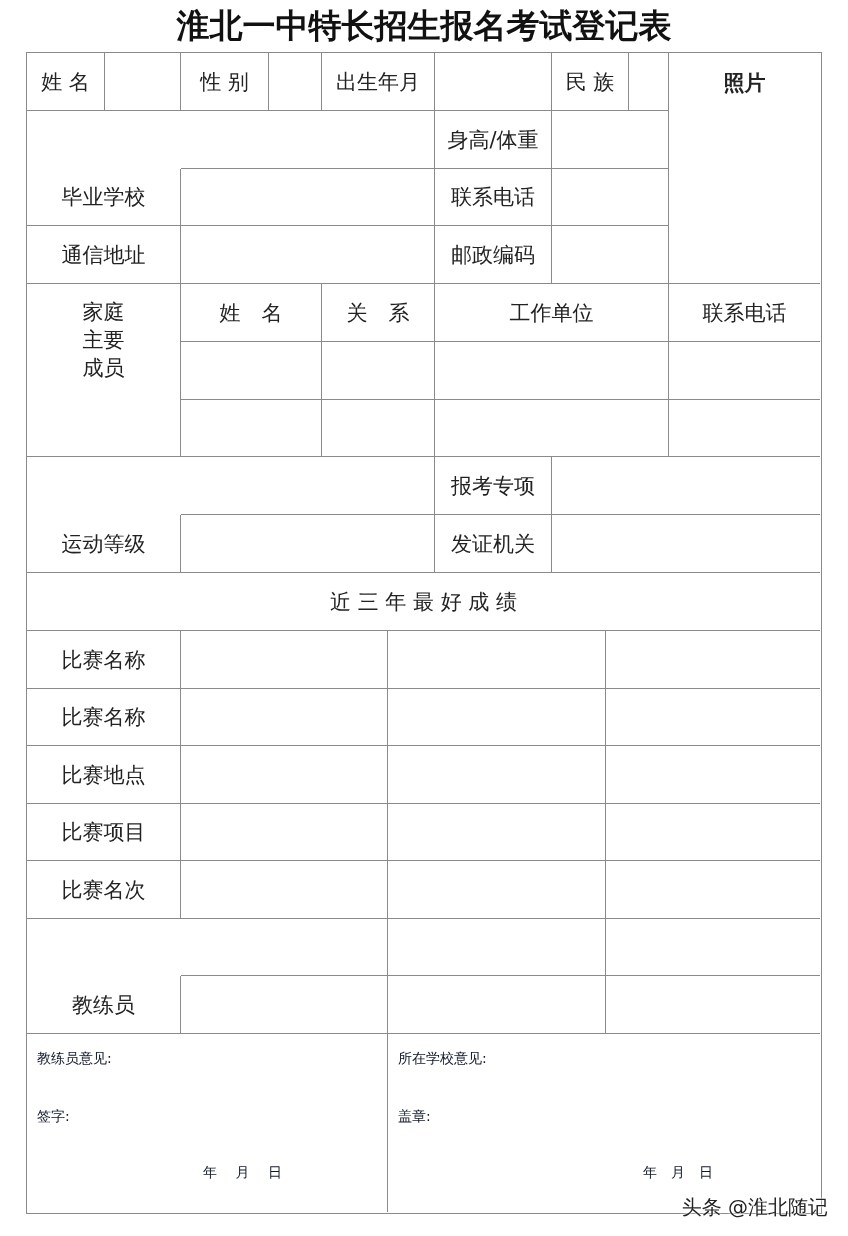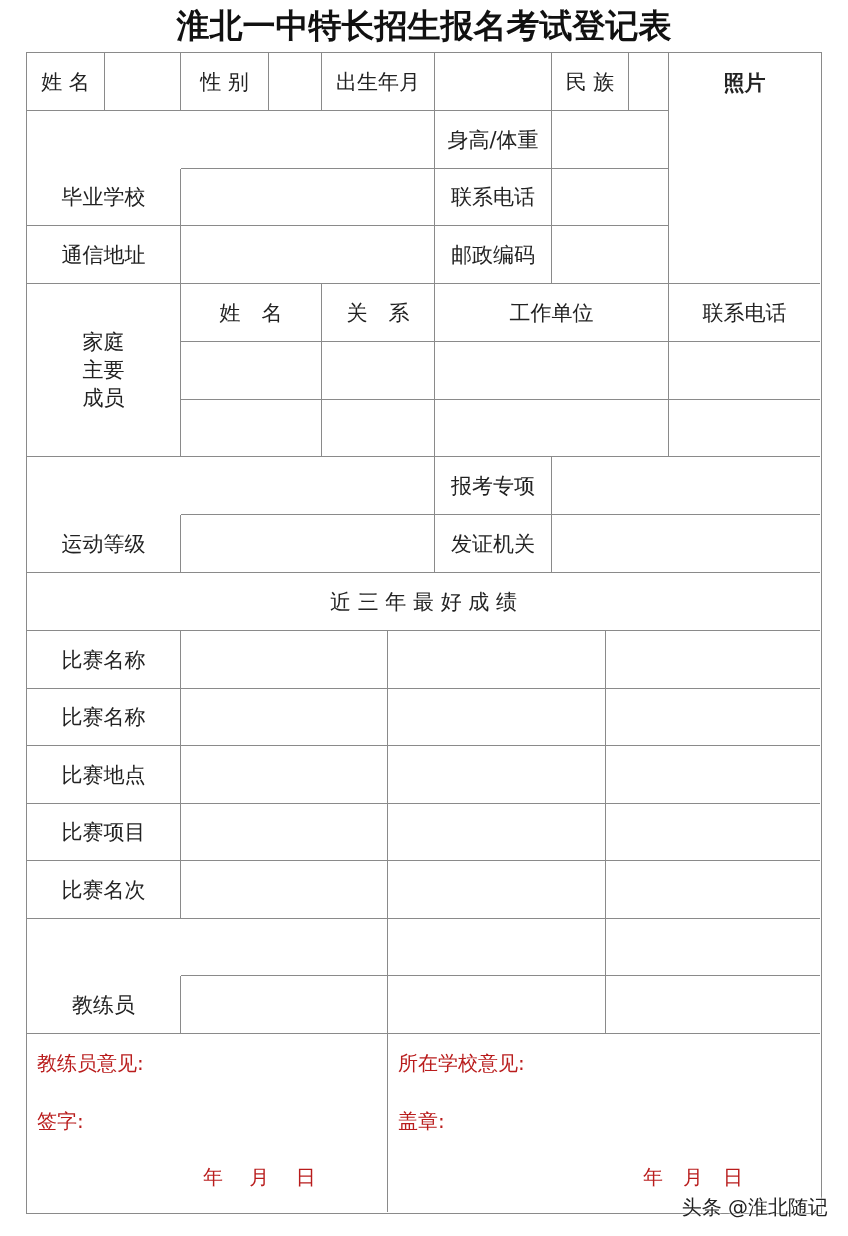--- a/index.html
+++ b/index.html
@@ -7,23 +7,23 @@
        font-family:"DejaVu Sans","Liberation Sans",sans-serif;color:#222;}
   .title{position:absolute;left:0;width:848px;top:4px;text-align:center;
          font-size:33px;font-weight:bold;color:#111;letter-spacing:0px;}
   .frame{position:absolute;left:26px;top:52px;width:796px;height:1162px;
          border:1.5px solid #8a8a8a;box-sizing:border-box;}
   .cell{position:absolute;box-sizing:border-box;border-right:1.5px solid #8a8a8a;
         border-bottom:1.5px solid #8a8a8a;display:flex;align-items:center;
         justify-content:center;font-size:21px;color:#222;}
   .cell.noright{border-right:none;}
   .input{background:transparent;}
-  .vlabel{flex-direction:column;justify-content:center;padding:14px 0;}
+  .vlabel{flex-direction:column;justify-content:flex-start;padding:14px 0;}
   .vlabel span{display:block;}
-  .opinion{position:absolute;box-sizing:border-box;font-size:20px;color:#b91c1c;}
+  .opinion{position:absolute;box-sizing:border-box;font-size:14px;color:#0f172a;}
   .opinion .l1{position:absolute;left:10px;top:16px;}
   .opinion .l2{position:absolute;left:10px;top:74px;}
   .opinion .date{position:absolute;top:130px;}
   .watermark{position:absolute;right:20px;top:1194px;font-size:20px;color:#222;
              text-shadow:0 0 2px #fff,0 0 3px #fff;}
 </style>
 </head>
 <body>
 
 <div class="title">淮北一中特长招生报名考试登记表</div>

